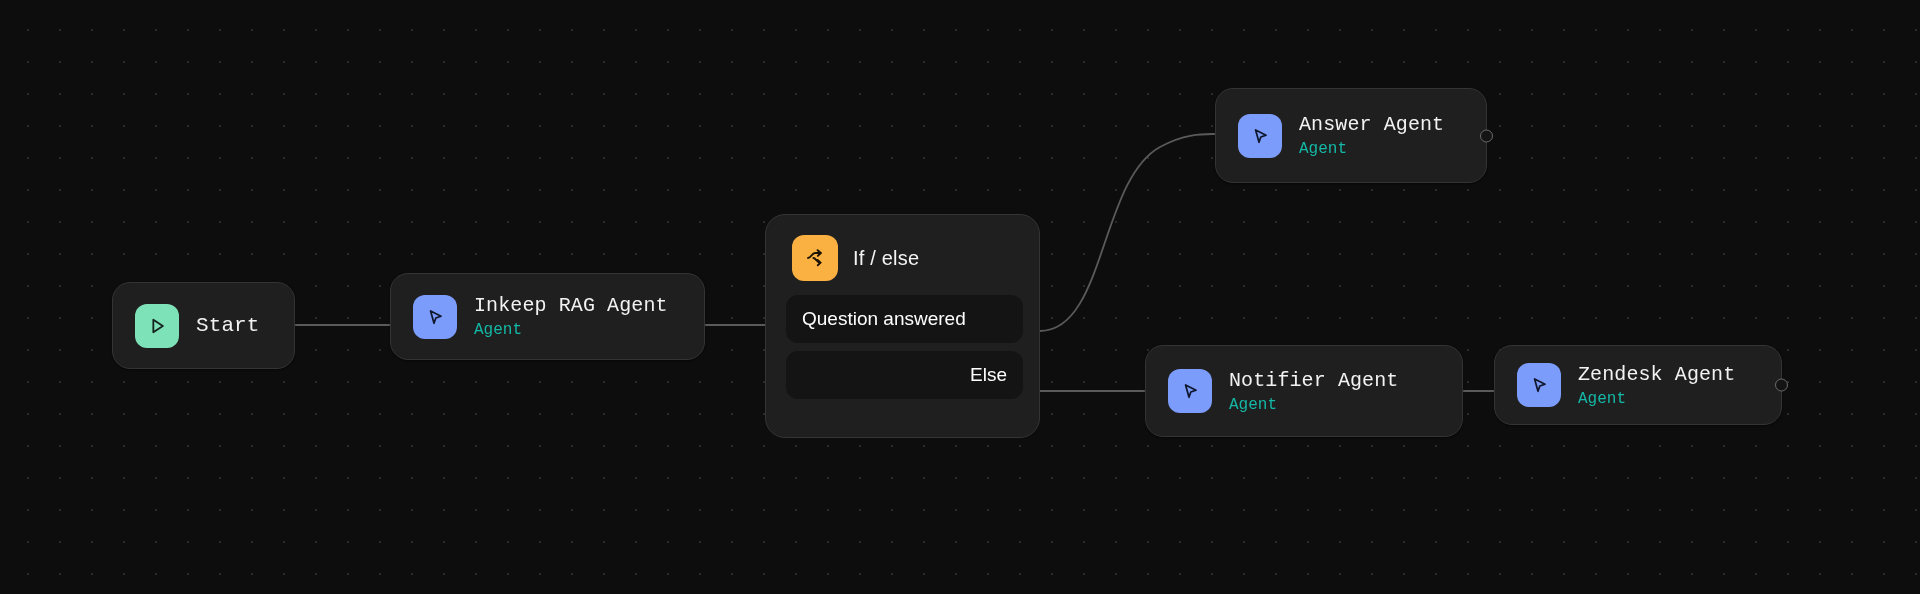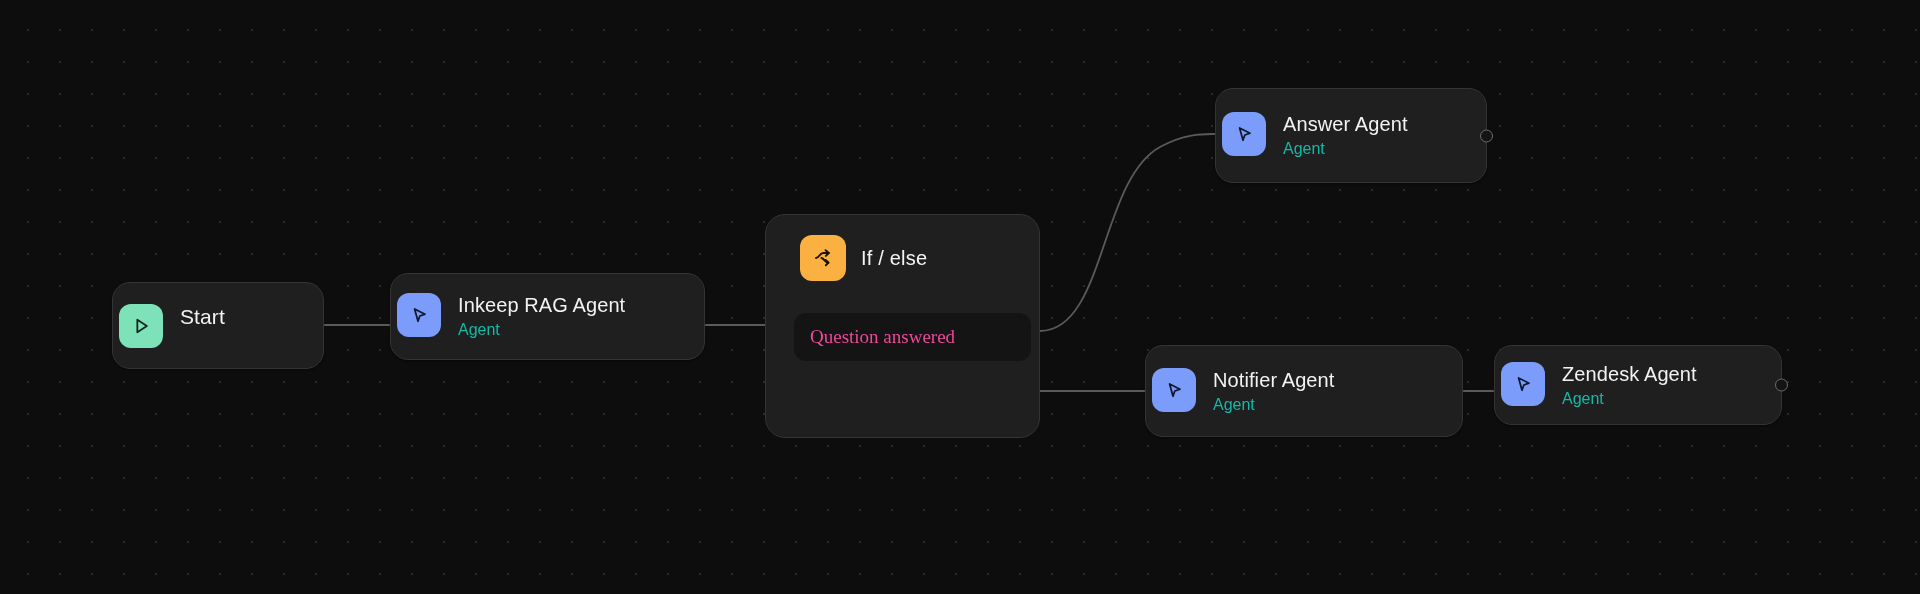--- a/index.html
+++ b/index.html
@@ -44,24 +44,25 @@
     background: #1f1f1f;
     border: 1px solid #343434;
     border-radius: 18px;
     display: flex;
     align-items: center;
     box-shadow: 0 1px 2px rgba(0,0,0,.5);
   }
 
   .node-row {
     display: flex;
-    align-items: flex-start;
+    align-items: center;
     gap: 17px;
-    padding: 0 6px;
+    padding: 0 22px;
     width: 100%;
+    font-family: Liberation Mono, monospace;
   }
 
   .node-icon {
     width: 44px;
     height: 44px;
     border-radius: 12px;
     flex: 0 0 44px;
     display: flex;
     align-items: center;
     justify-content: center;
@@ -102,24 +103,24 @@
     right: -7px;
     transform: translateY(-50%);
   }
 
   
   .branch-node {
     position: absolute;
     background: #1f1f1f;
     border: 1px solid #343434;
     border-radius: 20px;
-    padding: 16px 16px 18px 28px;
+    padding: 16px 16px 18px 20px;
     display: flex;
     flex-direction: column;
-    gap: 26px;
+    gap: 8px;
     text-align: center;
   }
   .branch-head {
     display: flex;
     align-items: center;
     gap: 15px;
     padding: 4px 2px 6px 6px;
   }
   .branch-title {
     color: #f4f4f4;
@@ -129,41 +130,40 @@
     font-weight: 400;
   }
   .branch-case {
     background: #141414;
     border-radius: 12px;
     height: 48px;
     width: 237px;
     display: flex;
     align-items: center;
     padding: 0 16px;
-    color: #ec4899;
+    color: #ffffff;
     font-size: 19px;
-    font-family: Liberation Serif, serif;
   }
   .branch-case.left  { justify-content: flex-start; }
   .branch-case.right { justify-content: flex-end; }
 </style>
 </head>
 <body>
 
 <div id="canvas">
 
   <svg id="edges" viewBox="0 0 1920 594" width="1920" height="594">
     <path class="edge-path" d="M 295 325 L 390 325"></path>
     <path class="edge-path" d="M 705 325 L 765 325"></path>
     <path class="edge-path" d="M 1040 331 C 1105 331 1100 180 1160 147 C 1185 133 1205 134 1215 134"></path>
     <path class="edge-path" d="M 1040 391 L 1145 391"></path>
     <path class="edge-path" d="M 1418 391 L 1494 391"></path>
   </svg>
 
-  <div class="node" style="left:112px; top:282px; width:212px; height:87px;">
+  <div class="node" style="left:112px; top:282px; width:183px; height:87px;">
     <div class="node-row">
       <div class="node-icon" style="background:#7EE2B8;">
         <svg width="22" height="22" viewBox="0 0 24 24" fill="none" stroke="#14261f" stroke-width="2" stroke-linejoin="round" stroke-linecap="round">
           <path d="M8 5.2 L18.4 12 L8 18.8 Z"></path>
         </svg>
       </div>
       <div class="node-texts">
         <div class="node-title solo">Start</div>
       </div>
     </div>
@@ -193,20 +193,23 @@
           <path d="M14.6 13.9 L17.6 16.6 L14.8 19.3"></path>
         </svg>
       </div>
       <div class="branch-title">If / else</div>
     </div>
 
     <div class="branch-case left">
       <span>Question answered</span>
     </div>
 
+    <div class="branch-case right">
+      <span>Else</span>
+    </div>
   </div>
 
   <div class="node" style="left:1215px; top:88px; width:272px; height:95px;">
     <div class="node-row">
       <div class="node-icon" style="background:#7B9CFA;">
         <svg width="22" height="22" viewBox="0 0 24 24" fill="none" stroke="#10182e" stroke-width="1.9" stroke-linejoin="round" stroke-linecap="round">
           <path d="M7.2 5.4 L18.6 11.1 L12.9 13.1 L10.9 18.8 Z"></path>
         </svg>
       </div>
       <div class="node-texts">

